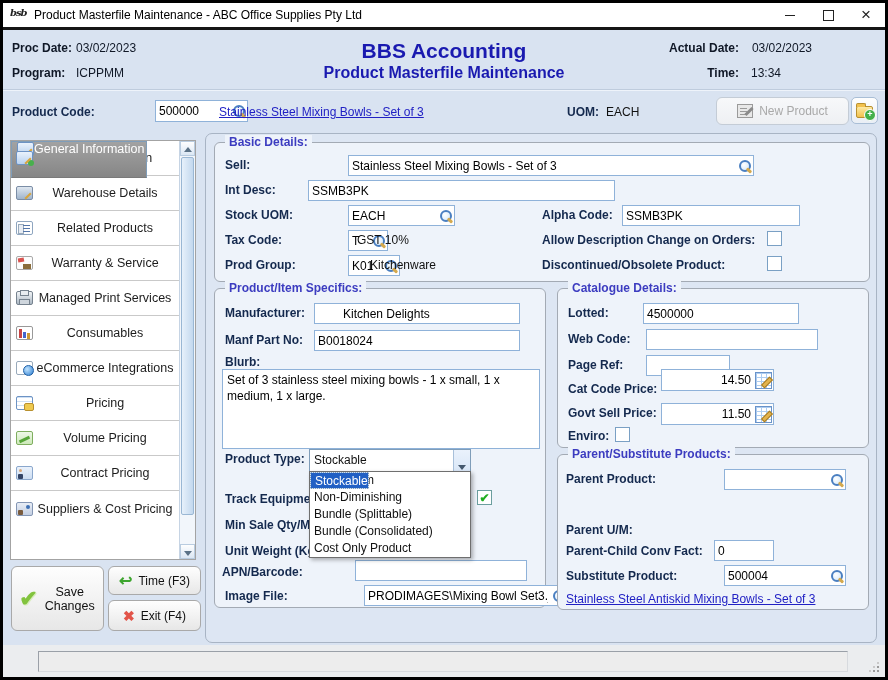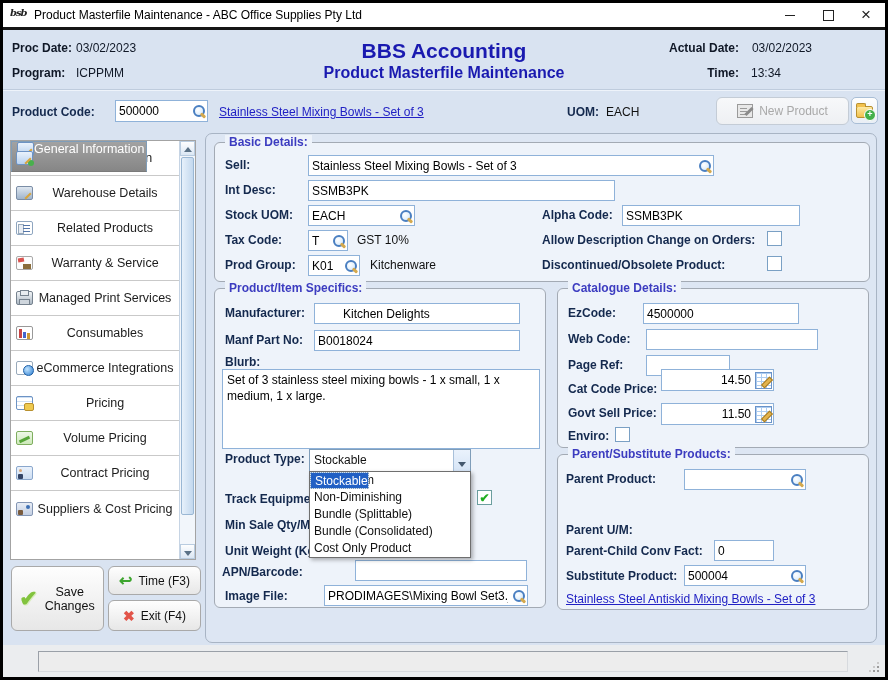--- a/index.html
+++ b/index.html
@@ -26,21 +26,21 @@
             border-bottom:1px solid #bfccdd; box-shadow:0 1px 0 #eef3fa; }
   .hl { position:absolute; font-weight:bold; color:#101827; }
   .hv { position:absolute; color:#101827; }
   .h-app { position:absolute; left:240px; right:240px; top:6px; text-align:center;
            font-size:21px; font-weight:bold; color:#1a1ab0; }
   .h-screen { position:absolute; left:240px; right:240px; top:31px; text-align:center;
               font-size:16px; font-weight:bold; color:#1a1ab0; }
 
   
   .pcrow { position:absolute; left:0; top:87px; width:882px; height:46px; }
-  .field { display:flex; align-items:center; border:1px solid #8fb2d9; background:#fff; height:22px; }
+  .field { display:flex; align-items:center; border:1px solid #8fb2d9; background:#fff; height:22px;margin-left:40px; }
   .field input { border:none; outline:none; flex:1; min-width:0; font:12px "Liberation Sans",sans-serif;
                  padding:0 3px; background:transparent; }
   .mag { position:relative; width:16px; height:16px; flex:none; cursor:pointer; }
   .mag::before { content:""; position:absolute; left:2px; top:2px; width:8px; height:8px;
                  border:2px solid #4a7fc1; border-radius:50%;
                  background:radial-gradient(circle at 35% 35%, #fff, #cfe6fa); }
   .mag::after { content:""; position:absolute; right:1px; bottom:2px; width:6px; height:3px;
                 background:#d4a94e; transform:rotate(45deg); border-radius:1px; }
   .link { color:#2121c4; text-decoration:underline; cursor:pointer; }
   .btn { display:flex; align-items:center; justify-content:center; gap:6px;
@@ -163,21 +163,21 @@
   .pricebox input { border:none; outline:none; flex:1; min-width:0; text-align:right;
               font:12px "Liberation Sans",sans-serif; padding:0 4px; }
   .sheet { position:relative; width:17px; height:17px; background:#fff; border:1px solid #6a93c9;
            flex:none; cursor:pointer;
            background-image:repeating-linear-gradient(to bottom,#aecdf0 0 1px, transparent 1px 4px),
                             repeating-linear-gradient(to right,#aecdf0 0 1px, transparent 1px 5px); }
   .sheet::after { content:""; position:absolute; width:10px; height:3px; background:#e3b34c;
            border:1px solid #a67c26; transform:rotate(-45deg); right:-2px; bottom:3px; }
   textarea.blurb { position:absolute; border:1px solid #8fb2d9; background:#fff; resize:none;
            font:12px/1.35 "Liberation Sans",sans-serif; padding:2px 4px; outline:none; }
-  .sel { position:absolute; height:31px; border:1px solid #7f9db9; background:#fff;
+  .sel { position:absolute; height:37px; border:1px solid #7f9db9; background:#fff;
          display:flex; align-items:stretch; cursor:pointer; }
   .sel-val { flex:1; padding:3px 4px; }
   .sel-btn { width:17px; background:linear-gradient(#eaf2fc,#cfe0f4); border-left:1px solid #a8c0da;
              display:flex; align-items:center; justify-content:center; }
   .sel-btn::after { content:""; border:4px solid transparent; border-top:5px solid #44586e; margin-top:4px; }
   .ddlist { position:absolute; background:#fff; border:1px solid #6f6f6f; z-index:30;
             box-shadow:2px 2px 4px rgba(0,0,0,.3); }
   .opt { height:17px; line-height:17px; padding-left:4px; cursor:pointer; white-space:nowrap; }
   .opt.sel { background:#2160c4; color:#fff; outline:1px dotted #cfe0f4; outline-offset:-1px; }
 
@@ -374,21 +374,21 @@
         <div class="opt">Lotted Item</div>
         <div class="opt">Non-Diminishing</div>
         <div class="opt">Bundle (Splittable)</div>
         <div class="opt">Bundle (Consolidated)</div>
         <div class="opt">Cost Only Product</div>
       </div>
     </div>
 
     <div class="group g-cat">
       <span class="gtitle">Catalogue Details:</span>
-      <span class="flbl" style="left:10px;top:17px">EzCode:</span>
+      <span class="flbl" style="left:10px;top:17px">Lotted:</span>
       <input class="tin" style="left: 85px; top: 14px; width: 156px;" value="4500000">
       <span class="flbl" style="left:10px;top:43px">Web Code:</span>
       <input class="tin" style="left: 88px; top: 40px; width: 172px;" value="">
       <span class="flbl" style="left:10px;top:69px">Page Ref:</span>
       <input class="tin" style="left: 88px; top: 66px; width: 84px;" value="">
       <span class="flbl" style="left:10px;top:93px">Cat Code Price:</span>
       <div class="pricebox" style="left:103px;top:80px;width:113px">
         <input value="14.50" style="">
         <span class="sheet"></span>
       </div>

